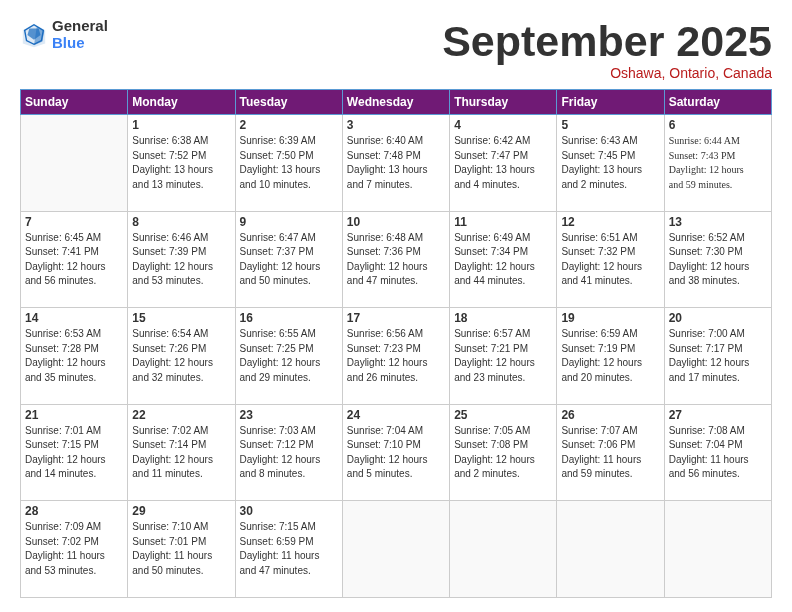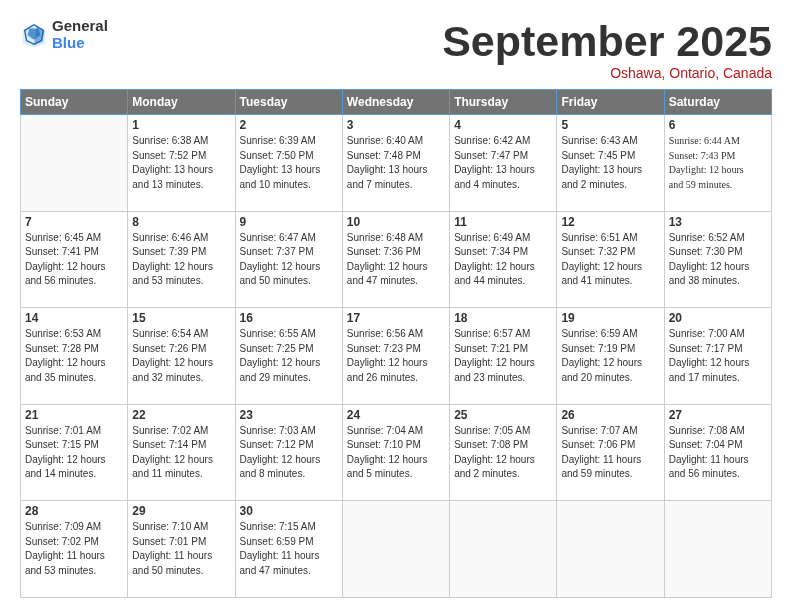--- a/index.html
+++ b/index.html
@@ -61,21 +61,21 @@
       color: #b91c1c;
     }
     .calendar {
       flex: 1;
       border: 1px solid #ccc;
       border-collapse: collapse;
       width: 100%;
       table-layout: fixed;
     }
     .calendar th {
-      background-color: #737373;
+      background-color: #701a75;
       color: #fff;
       font-size: 12px;
       font-weight: bold;
       padding: 5px 4px;
       text-align: left;
       border: 1px solid #5a9ad4;
     }
     .calendar td {
       border: 1px solid #ccc;
       vertical-align: top;

